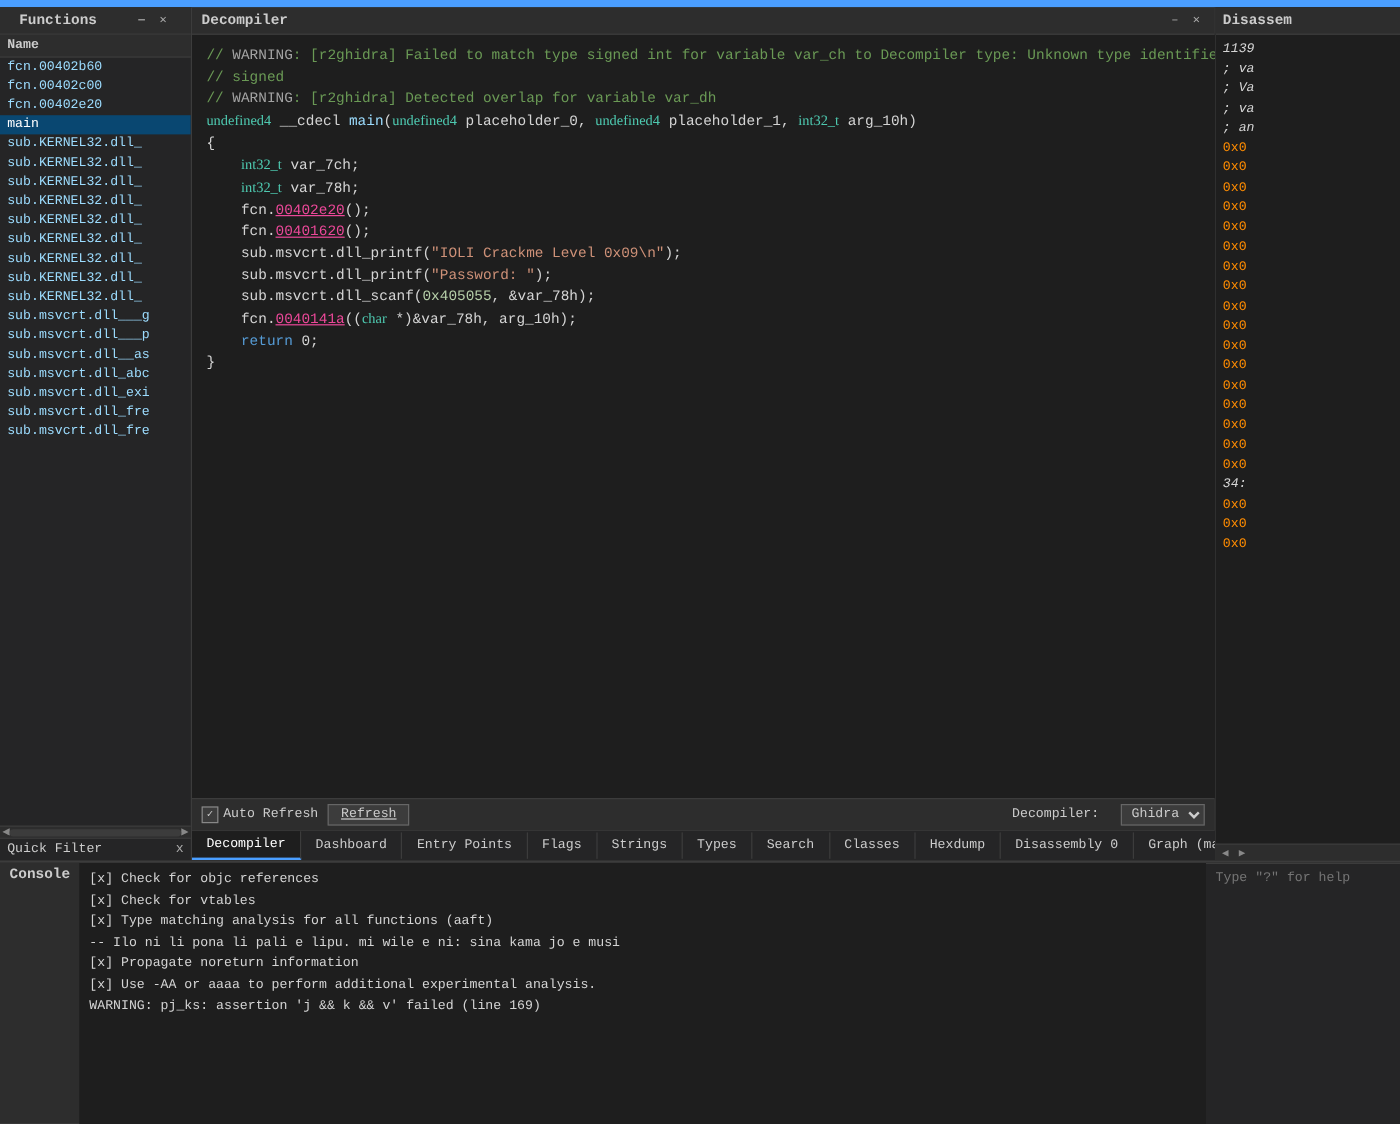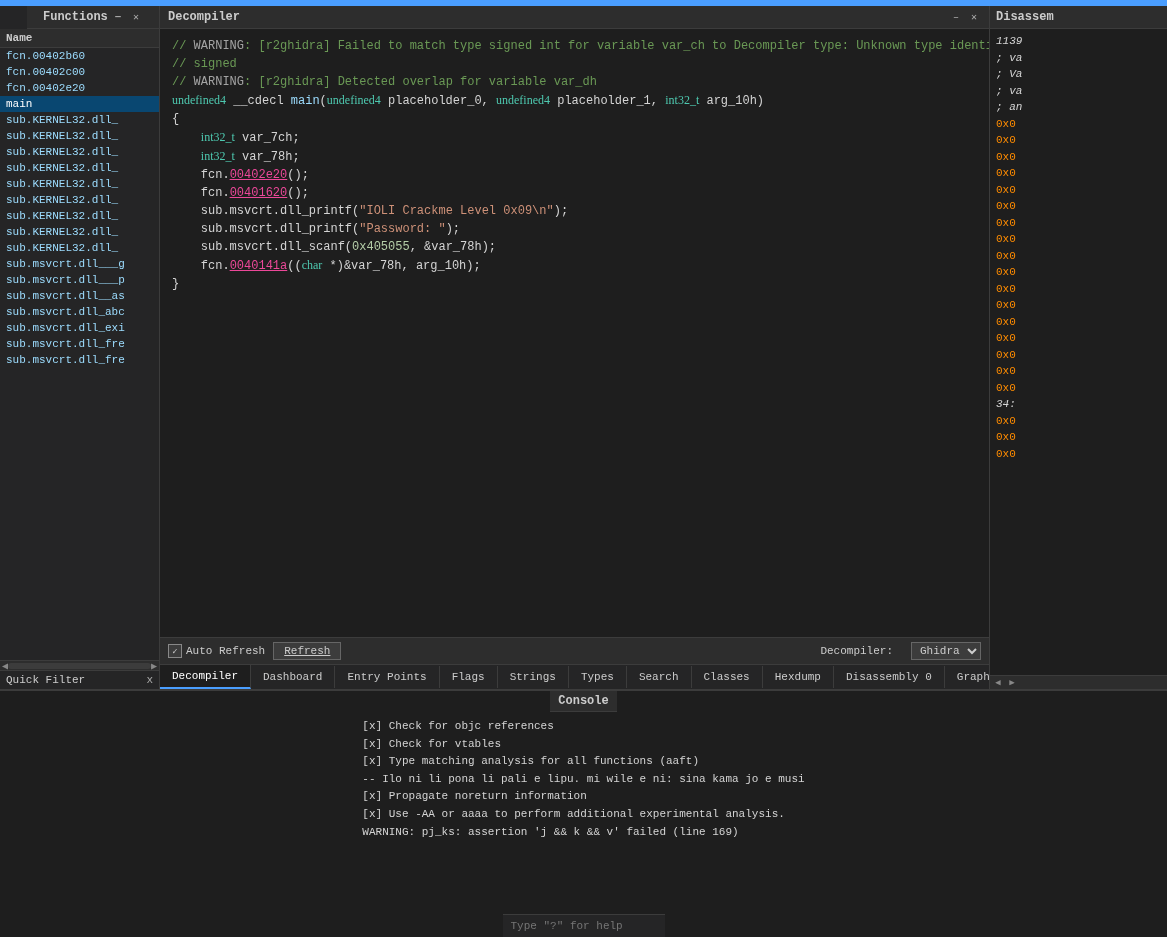--- a/index.html
+++ b/index.html
@@ -43,21 +43,20 @@
     .panel-header {
       display: flex;
       align-items: center;
       justify-content: space-between;
       padding: 4px 16px;
       background: #2d2d2d;
       border-bottom: 1px solid #3c3c3c;
       font-size: 12px;
       font-weight: bold;
       color: #cccccc;
-      margin-left: 27px;
     }
 
     .panel-header-icons {
       display: flex;
       gap: 4px;
     }
 
     .panel-icon {
       width: 14px;
       height: 14px;
@@ -284,21 +283,21 @@
     }
 
     .tab-item.active {
       background: #1e1e1e;
       color: #ffffff;
       border-bottom: 2px solid #4a9eff;
     }
 
     
     .right-panel {
-      width: 178px;
+      width: 155px;
       background: #1e1e1e;
       border-left: 1px solid #3c3c3c;
       display: flex;
       flex-direction: column;
       flex-shrink: 0;
       overflow: hidden;
     }
 
     .right-header {
       display: flex;
@@ -358,27 +357,25 @@
       display: flex;
       align-items: center;
       justify-content: center;
       cursor: pointer;
       color: #888;
       font-size: 9px;
     }
 
     
     .bottom-area {
-      height: 248px;
+      height: 220px;
       background: #1e1e1e;
       border-top: 2px solid #3c3c3c;
       display: flex;
-      flex-direction: column;
       flex-shrink: 0;
-      align-items: center;
     }
 
     .console-header {
       padding: 3px 8px;
       background: #2d2d2d;
       border-bottom: 1px solid #3c3c3c;
       font-size: 12px;
       font-weight: bold;
       color: #cccccc;
     }
@@ -487,20 +484,21 @@
         <div class="code-line"><span class="normal-color">{</span></div>
         <div class="code-line">    <span class="type-color">int32_t</span> <span class="normal-color">var_7ch;</span></div>
         <div class="code-line">    <span class="type-color">int32_t</span> <span class="normal-color">var_78h;</span></div>
         <div class="code-line"></div>
         <div class="code-line">    <span class="normal-color">fcn.</span><span class="link-color">00402e20</span><span class="normal-color">();</span></div>
         <div class="code-line">    <span class="normal-color">fcn.</span><span class="link-color">00401620</span><span class="normal-color">();</span></div>
         <div class="code-line">    <span class="normal-color">sub.msvcrt.dll_printf</span><span class="normal-color">(</span><span class="string-color">"IOLI Crackme Level 0x09\n"</span><span class="normal-color">);</span></div>
         <div class="code-line">    <span class="normal-color">sub.msvcrt.dll_printf</span><span class="normal-color">(</span><span class="string-color">"Password: "</span><span class="normal-color">);</span></div>
         <div class="code-line">    <span class="normal-color">sub.msvcrt.dll_scanf(</span><span class="number-color">0x405055</span><span class="normal-color">, &amp;var_78h);</span></div>
         <div class="code-line">    <span class="normal-color">fcn.</span><span class="link-color">0040141a</span><span class="normal-color">((</span><span class="type-color">char</span><span class="normal-color"> *)&amp;var_78h, arg_10h);</span></div>
+        <div class="code-line">    <span class="keyword-color">return</span><span class="normal-color"> 0;</span></div>
         <div class="code-line"><span class="normal-color">}</span></div>
       </div>
 
     <div class="decompiler-bottom-bar">
       <div class="auto-refresh-check">
         <div class="checkbox-icon">✓</div>
         <span>Auto Refresh</span>
       </div>
       <button class="refresh-btn">Refresh</button>
       <div class="decompiler-selector">

